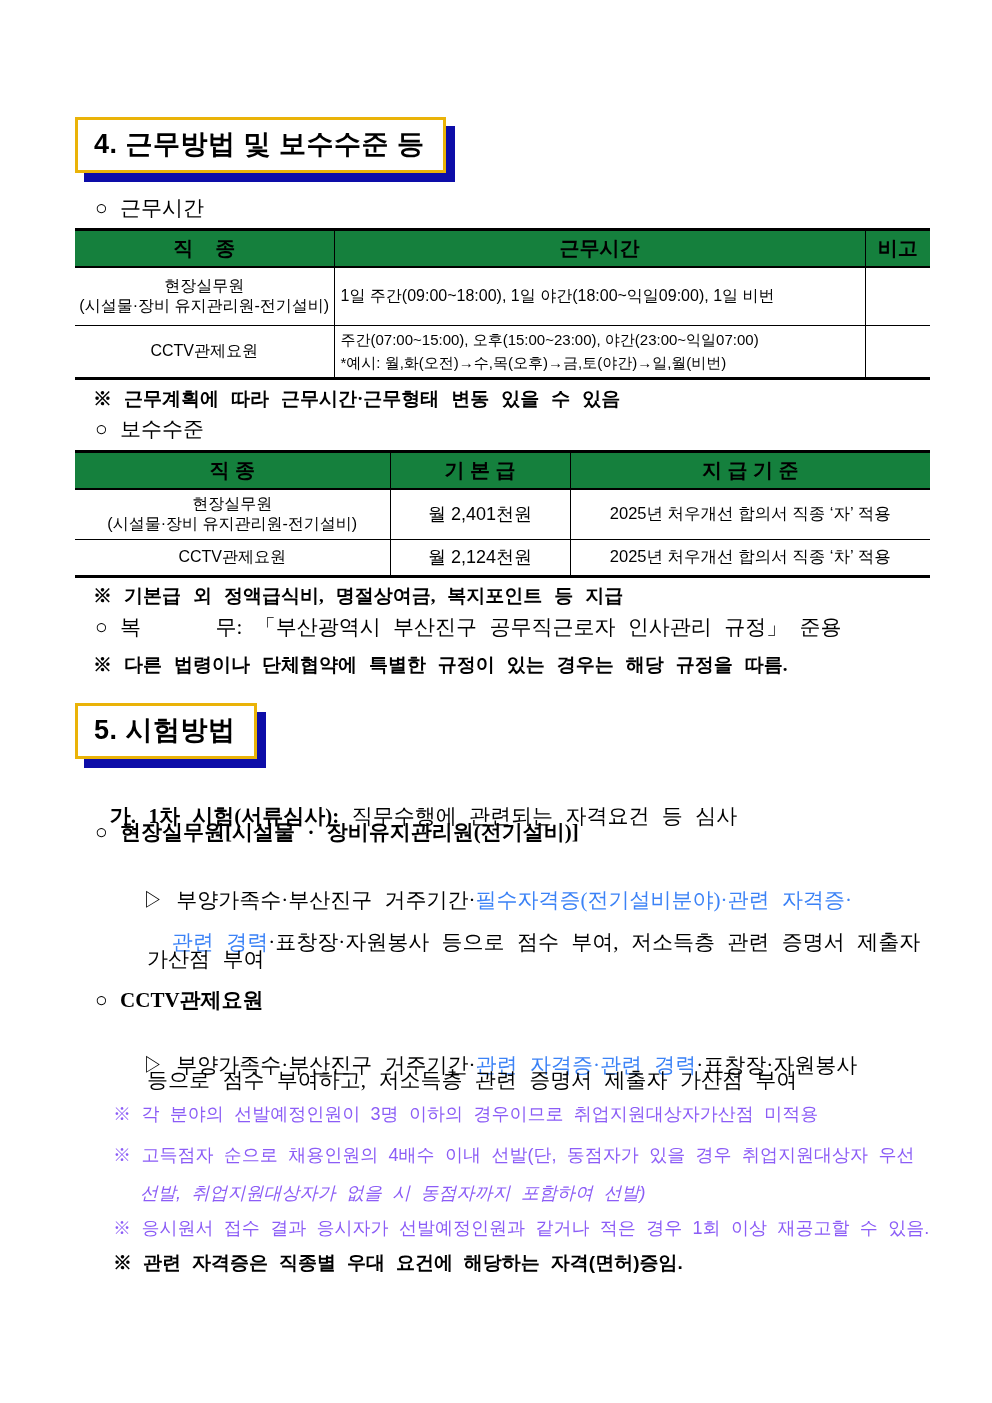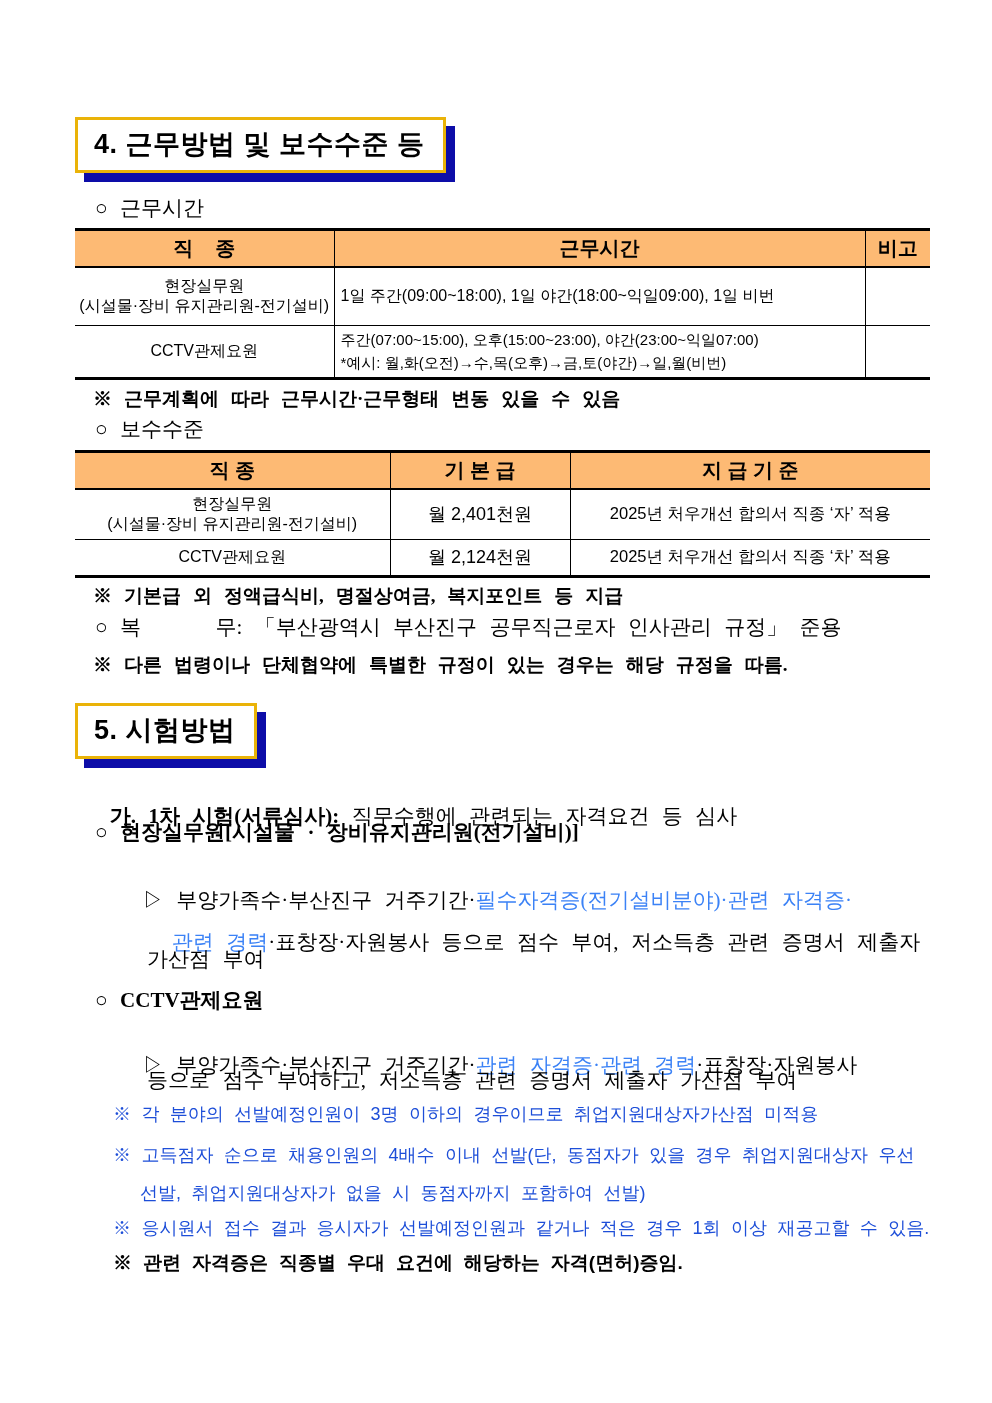--- a/index.html
+++ b/index.html
@@ -21,28 +21,28 @@
     font-family:"Liberation Sans", sans-serif;
     font-weight:900; font-size:27px; letter-spacing:0.5px;
     white-space:pre;
   }
 
   
   .body-line   { font-size:21px; word-spacing:0.34em; white-space:pre; }
   .bold        { font-weight:bold; }
   .note-serif  { font-size:19px; font-weight:bold; word-spacing:0.38em; white-space:pre; }
   .blue        { color:#3b82f6; }
-  .note-blue   { font-size:18px; color:#1d4ed8; word-spacing:0.30em; white-space:pre; }
+  .note-blue   { font-size:18px; color:#8b5cf6; word-spacing:0.30em; white-space:pre; }
   .note-black  { font-size:19px; color:#000; font-weight:bold; word-spacing:0.30em; white-space:pre; }
 
   
   table { border-collapse:collapse; table-layout:fixed; }
   table.doc { border-top:3px solid #000; border-bottom:3px solid #000; }
   .doc th {
-    background:#fdba74; border-bottom:2px solid #000;
+    background:#15803d; border-bottom:2px solid #000;
     font-size:20px; font-weight:bold; text-align:center;
     white-space:pre; padding:4px 0;
   }
   .doc td { vertical-align:middle; }
   .doc th + th, .doc td + td { border-left:1.5px solid #000; }
   .rowsep td { border-bottom:1.2px solid #000; }
   .cell-center { text-align:center; }
   .cell-main { font-size:16px; line-height:1.25; }
   .cell-sub  { font-size:16px; line-height:1.25; white-space:pre; }
   .cell-hours { font-size:16px; padding-left:6px; white-space:pre; }
@@ -152,15 +152,15 @@
 
 <div class="abs serif body-line bold" style="left:95px; top:986px;">○ CCTV관제요원</div>
 
 <div class="abs serif body-line" style="left:118px; top:1026px;">
   <span>▷ 부양가족수·부산진구 거주기간·</span><span class="blue">관련 자격증·관련 경력</span><span>·표창장·자원봉사</span>
 </div>
 <div class="abs serif body-line" style="left:147px; top:1066px;">등으로 점수 부여하고, 저소득층 관련 증명서 제출자 가산점 부여</div>
 
 <div class="abs sans note-blue" style="left:113px; top:1102px;">※ 각 분야의 선발예정인원이 3명 이하의 경우이므로 취업지원대상자가산점 미적용</div>
 <div class="abs sans note-blue" style="left:113px; top:1143px;">※ 고득점자 순으로 채용인원의 4배수 이내 선발(단, 동점자가 있을 경우 취업지원대상자 우선</div>
-<div class="abs sans note-blue" style="left:140px; top:1181px;">선발, 취업지원대상자가 없을 시 동점자까지 포함하여 선발)</div>
+<div class="abs sans note-blue" style="left:140px; top:1181px;font-style:italic;">선발, 취업지원대상자가 없을 시 동점자까지 포함하여 선발)</div>
 <div class="abs sans note-blue" style="left:113px; top:1216px;">※ 응시원서 접수 결과 응시자가 선발예정인원과 같거나 적은 경우 1회 이상 재공고할 수 있음.</div>
 <div class="abs sans note-black" style="left:113px; top:1250px;">※ 관련 자격증은 직종별 우대 요건에 해당하는 자격(면허)증임.</div>
 
 </body></html>

